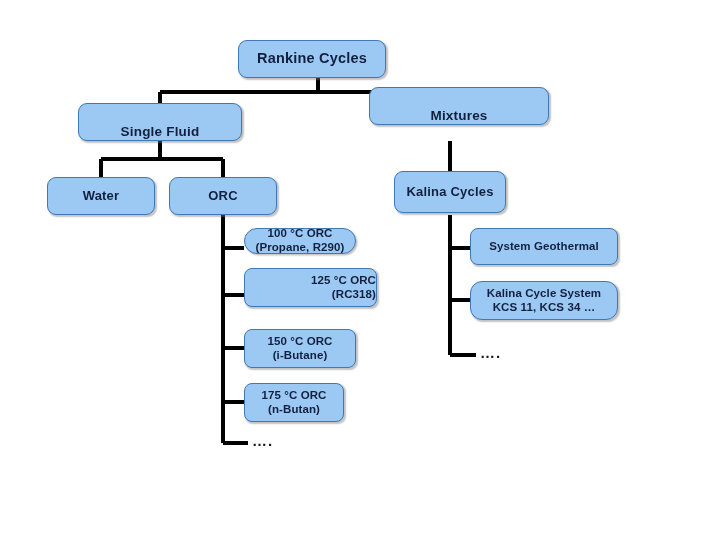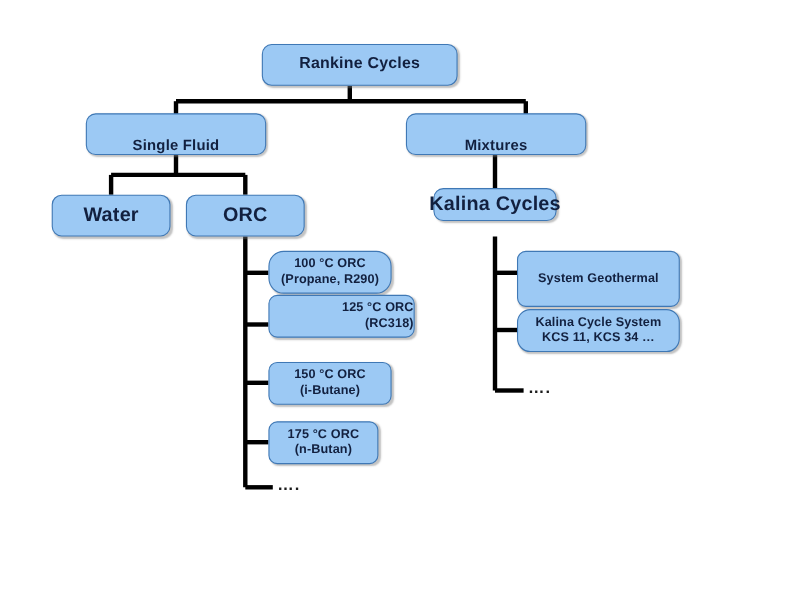--- a/index.html
+++ b/index.html
@@ -53,21 +53,21 @@
     font-weight: bold;
     letter-spacing: 0.2px;
   }
   .node-l2 {
     font-size: 13.5px;
     font-weight: bold;
     letter-spacing: 0.2px;
     justify-content: flex-end;
   }
   .node-l3 {
-    font-size: 18px;
+    font-size: 13px;
     font-weight: bold;
     letter-spacing: 0.2px;
   }
   .node-leaf {
     font-size: 11.5px;
     font-weight: bold;
     border-radius: 8px;
     letter-spacing: 0.1px;
   }
   .ellipsis {
@@ -107,65 +107,65 @@
       <path d="M 223 402 L 244 402"></path>
       <path d="M 223 443 L 248 443"></path>
 
       <path d="M 450 215 L 450 355"></path>
       <path d="M 450 248 L 470 248"></path>
       <path d="M 450 300 L 470 300"></path>
       <path d="M 450 355 L 476 355"></path>
     </g>
   </svg>
 
-  <div class="node node-l1" style="left:238px; top:40px; width:178px; height:38px;">
+  <div class="node node-l1" style="left:238px; top:40px; width:148px; height:38px;">
     <span class="line1">Rankine Cycles</span>
   </div>
 
   <div class="node node-l2" style="left:78px; top:103px; width:164px; height:38px;">
     <span class="line1">Single Fluid</span>
   </div>
 
-  <div class="node node-l2" style="left:369px; top:103px; width:164px; height:38px;">
+  <div class="node node-l2" style="left:369px; top:87px; width:180px; height:38px;">
     <span class="line1">Mixtures</span>
   </div>
 
   <div class="node node-l3" style="left:47px; top:177px; width:108px; height:38px;">
     <span class="line1">Water</span>
   </div>
 
   <div class="node node-l3" style="left:169px; top:177px; width:108px; height:38px;">
     <span class="line1">ORC</span>
   </div>
 
-  <div class="node node-l3" style="left:394px; top:171px; width:112px; height:30px;">
+  <div class="node node-l3" style="left:394px; top:171px; width:112px; height:42px;">
     <span class="line1">Kalina Cycles</span>
   </div>
 
-  <div class="node node-leaf" style="left:244px; top:228px; width:112px; height:39px;border-radius:14px;">
+  <div class="node node-leaf" style="left:244px; top:228px; width:112px; height:26px;border-radius:14px;">
     <span class="line1">100 °C ORC</span>
     <span class="line2">(Propane, R290)</span>
   </div>
 
   <div class="node node-leaf" style="left:244px; top:268px; width:133px; height:39px;align-items:flex-end;">
     <span class="line1">125 °C ORC</span>
     <span class="line2">(RC318)</span>
   </div>
 
   <div class="node node-leaf" style="left:244px; top:329px; width:112px; height:39px;">
     <span class="line1">150 °C ORC</span>
     <span class="line2">(i-Butane)</span>
   </div>
 
   <div class="node node-leaf" style="left:244px; top:383px; width:100px; height:39px;">
     <span class="line1">175 °C ORC</span>
     <span class="line2">(n-Butan)</span>
   </div>
 
-  <div class="node node-leaf" style="left:470px; top:228px; width:148px; height:51px;">
+  <div class="node node-leaf" style="left:470px; top:228px; width:148px; height:37px;">
     <span class="line1">System Geothermal</span>
   </div>
 
   <div class="node node-leaf" style="left:470px; top:281px; width:148px; height:39px;border-radius:12px;">
     <span class="line1">Kalina Cycle System</span>
     <span class="line2">KCS 11, KCS 34 …</span>
   </div>
 
   <div class="ellipsis" style="left:252px; top:432px;">….</div>
 

